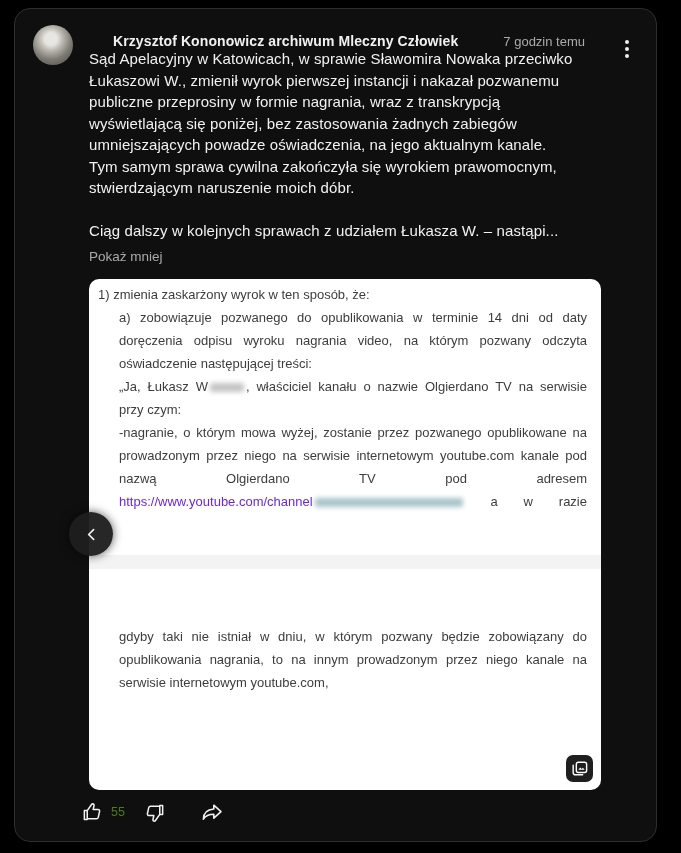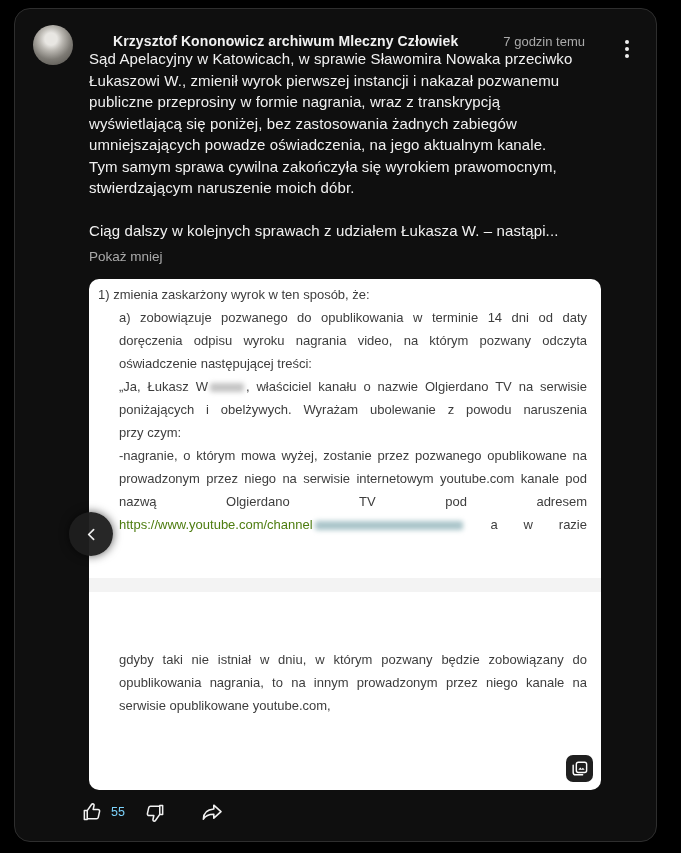--- a/index.html
+++ b/index.html
@@ -19,36 +19,36 @@
   .post-text{position:absolute;left:74px;top:39px;width:552px;color:#f1f1f1;font-size:15px;
     line-height:21.5px;white-space:pre-line;letter-spacing:.1px;}
   .show-less{position:absolute;left:74px;top:240px;color:#aaaaaa;font-size:13.5px;cursor:pointer;}
   
   .doc{position:absolute;left:74px;top:270px;width:512px;height:511px;background:#ffffff;
     border-radius:10px;overflow:hidden;box-sizing:border-box;
     padding:4px 14px 0 30px;cursor:pointer;}
   .doc-line{font-size:13px;line-height:23px;color:#3d3d3d;white-space:nowrap;}
   .doc-line.just{text-align:justify;text-align-last:justify;white-space:normal;}
   .doc-line.hang{text-indent:-21px;}
-  .doc-link{color:#4d7c0f;}
+  .doc-link{color:#6d28d9;}
   .blur{display:inline-block;height:9px;border-radius:2px;background:#c4c4c4;
     filter:blur(2.5px);margin:0 2px -1px 2px;}
   .blur-link{background:#a9c4c9;}
   .doc-band{height:14px;background:#f3f3f3;margin-left:-30px;margin-right:-14px;}
   
   .prev-btn{position:absolute;left:54px;top:503px;width:44px;height:44px;border-radius:50%;
     background:rgba(30,30,30,0.96);border:none;display:flex;align-items:center;justify-content:center;
     box-shadow:0 0 10px rgba(0,0,0,.65);cursor:pointer;}
   
   .gallery-badge{position:absolute;right:8px;bottom:8px;width:27px;height:27px;border-radius:7px;
     background:#1f1f1f;display:flex;align-items:center;justify-content:center;}
   
   .actions{position:absolute;left:66px;top:791px;display:flex;align-items:center;}
   .act-btn{background:none;border:none;padding:0;display:flex;align-items:center;cursor:pointer;}
-  .like-count{color:#7dd3fc;font-size:12.5px;margin:0 18px 0 7px;}
+  .like-count{color:#4d7c0f;font-size:12.5px;margin:0 18px 0 7px;}
   .dislike-gap{margin-right:34px;}
 </style>
 </head>
 <body>
 
 <div class="card">
 
   <div class="avatar"></div>
 
   <div class="header-line">
@@ -74,30 +74,29 @@
 
   <div class="show-less">Pokaż mniej</div>
 
   <div class="doc">
     <div>
         <div class="doc-line hang"><span>1)  zmienia zaskarżony wyrok w ten sposób, że:</span></div>
         <div class="doc-line just"><span>a) zobowiązuje pozwanego do opublikowania w terminie 14 dni od daty</span></div>
         <div class="doc-line just"><span>doręczenia odpisu wyroku nagrania video, na którym pozwany odczyta</span></div>
         <div class="doc-line"><span>oświadczenie następującej treści:</span></div>
         <div class="doc-line just"><span>„Ja, Łukasz W</span><span class="blur" style="width: 34px;"></span><span>, właściciel kanału o nazwie Olgierdano TV na serwisie</span></div>
-        <div class="doc-line just"><span>poniżających i obelżywych. Wyrażam ubolewanie z powodu naruszenia</span></div>
         <div class="doc-line"><span>przy czym:</span></div>
         <div class="doc-line just"><span>-nagranie, o którym mowa wyżej, zostanie przez pozwanego opublikowane na</span></div>
         <div class="doc-line just"><span>prowadzonym przez niego na serwisie internetowym youtube.com kanale pod</span></div>
         <div class="doc-line just"><span>nazwą Olgierdano TV pod adresem</span></div>
         <div class="doc-line just"><span class="doc-link">https://www.youtube.com/channel</span><span class="blur blur-link" style="width: 148px;"></span><span> a w razie</span></div>
         <div class="doc-band" style="margin-top: 42px; height: 14px;"></div>
         <div class="doc-line just" style="margin-top: 56px;"><span>gdyby taki nie istniał w dniu, w którym pozwany będzie zobowiązany do</span></div>
         <div class="doc-line just"><span>opublikowania nagrania, to na innym prowadzonym przez niego kanale na</span></div>
-        <div class="doc-line"><span>serwisie opublikowane youtube.com,</span></div>
+        <div class="doc-line"><span>serwisie internetowym youtube.com,</span></div>
       </div>
     <div class="gallery-badge">
       <svg width="19" height="19" viewBox="0 0 24 24">
         <path d="M4 8v9a3 3 0 0 0 3 3h9" fill="none" stroke="#fff" stroke-width="1.8" stroke-linecap="round"></path>
         <rect x="8" y="4" width="13" height="13" rx="2.6" fill="none" stroke="#fff" stroke-width="1.8"></rect>
         <path d="M10.5 13.6 13 10.8l1.7 1.8 1.6-1.5 2.2 2.5z" fill="#fff"></path>
       </svg>
     </div>
   </div>
 

